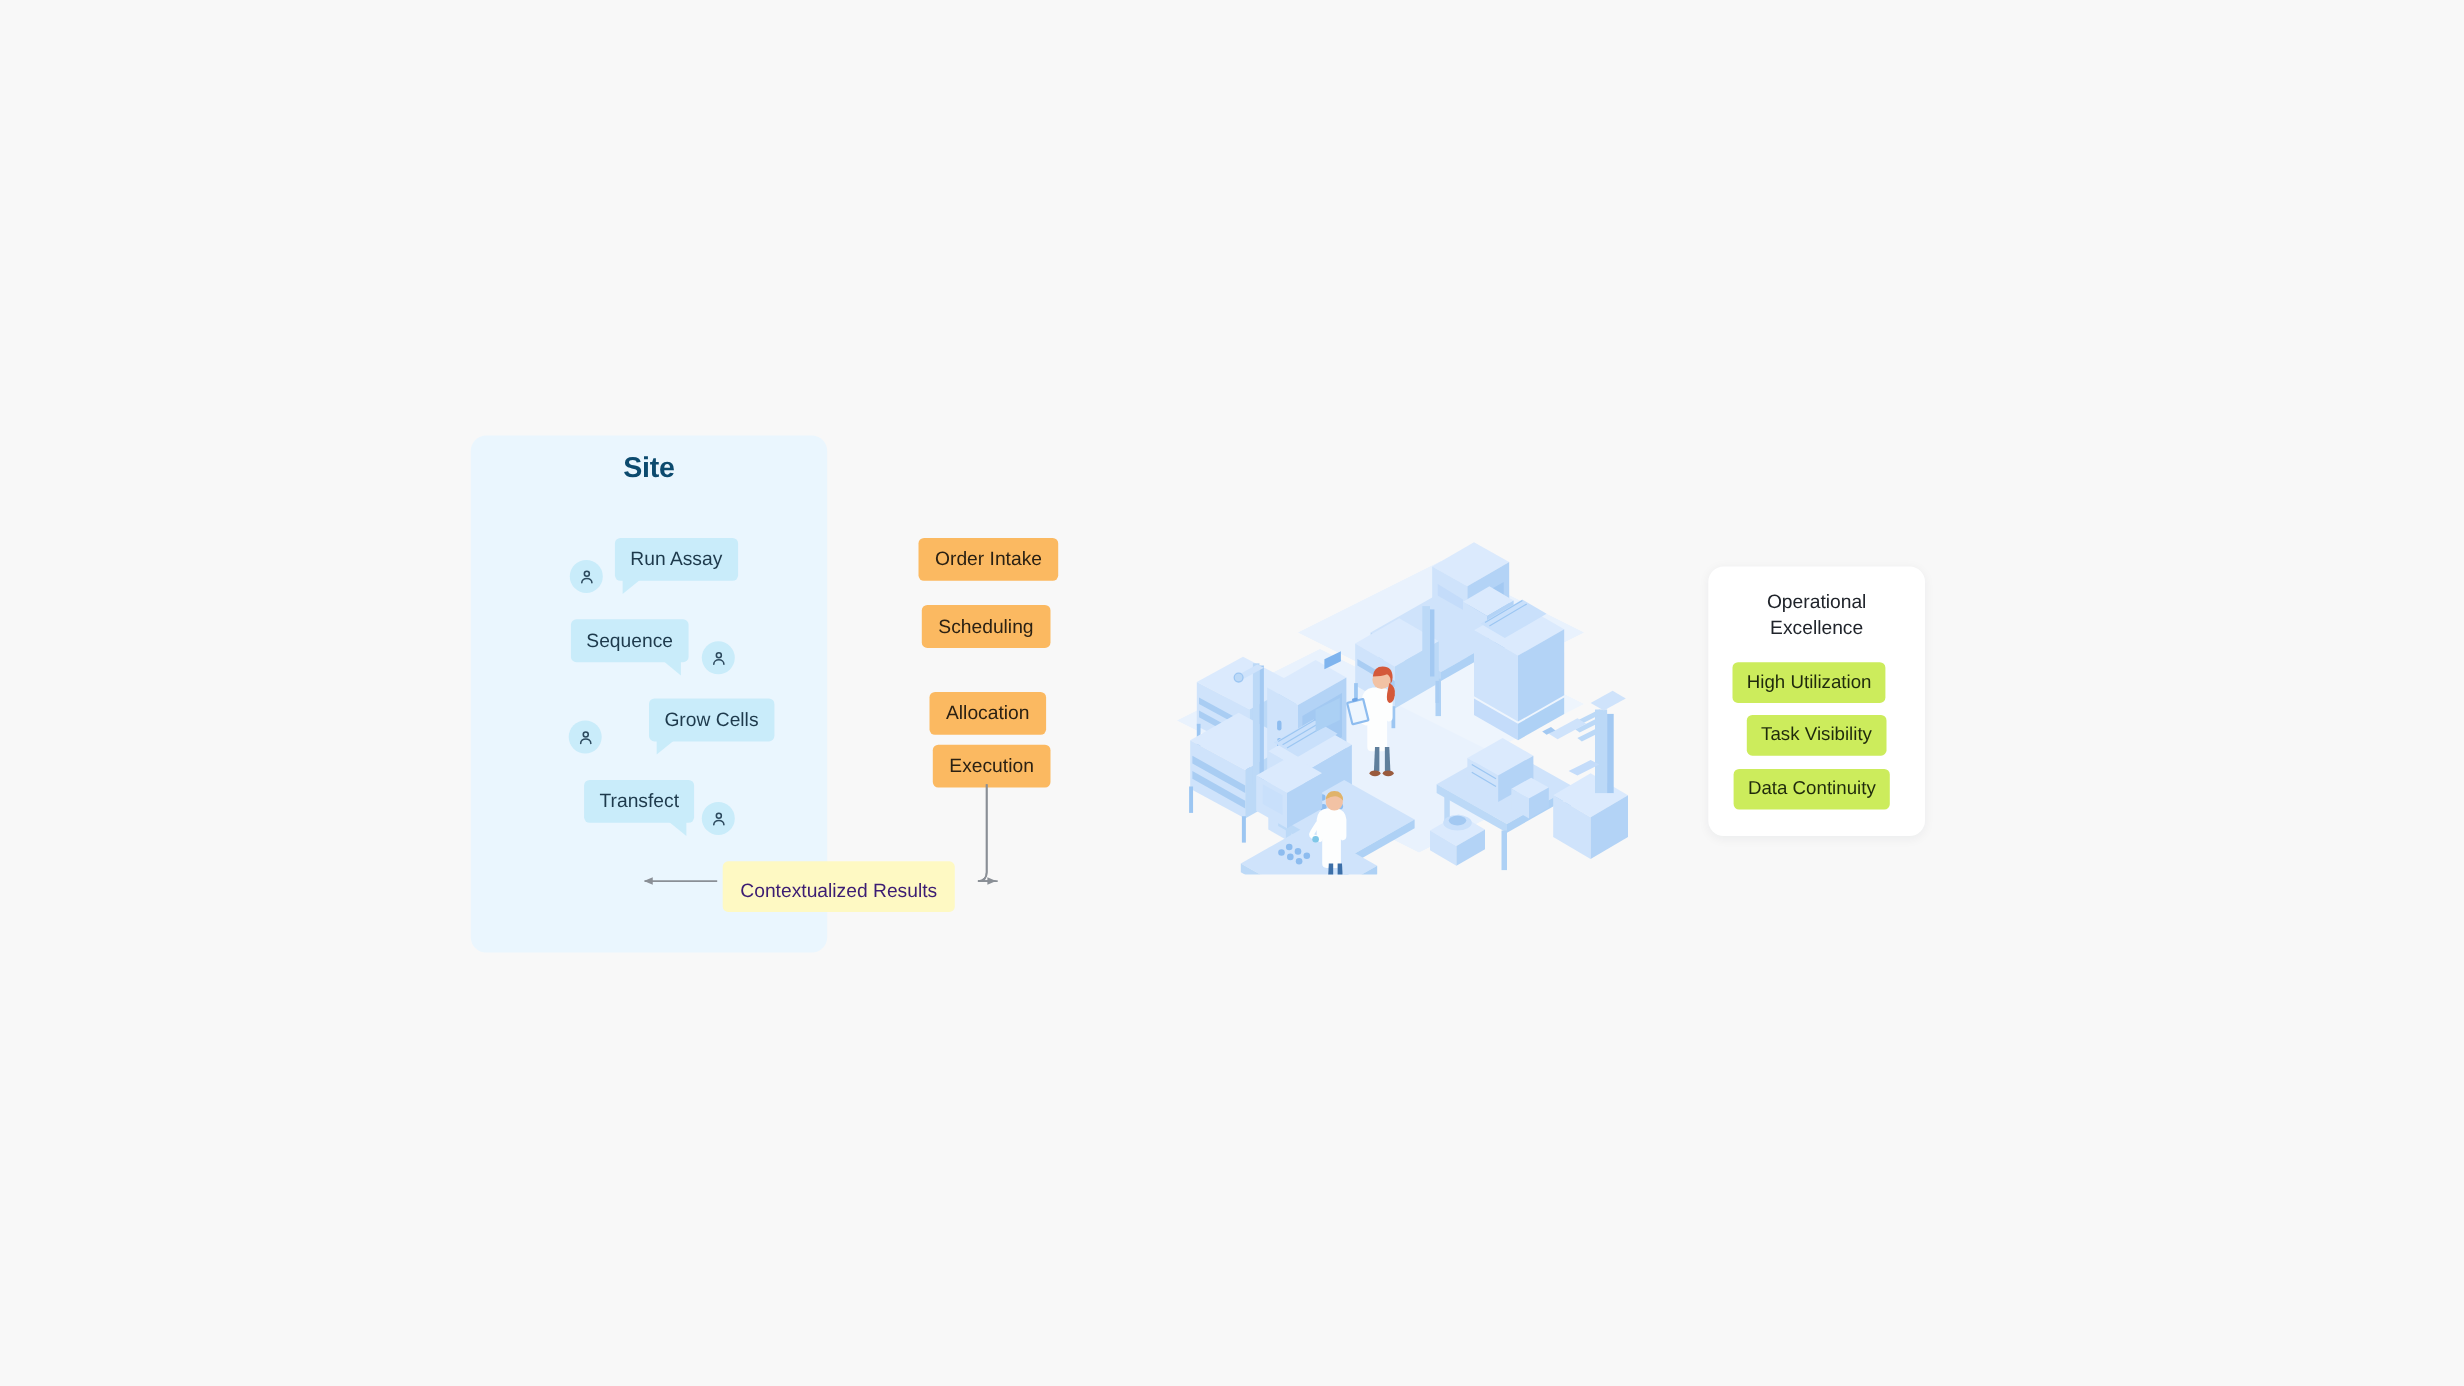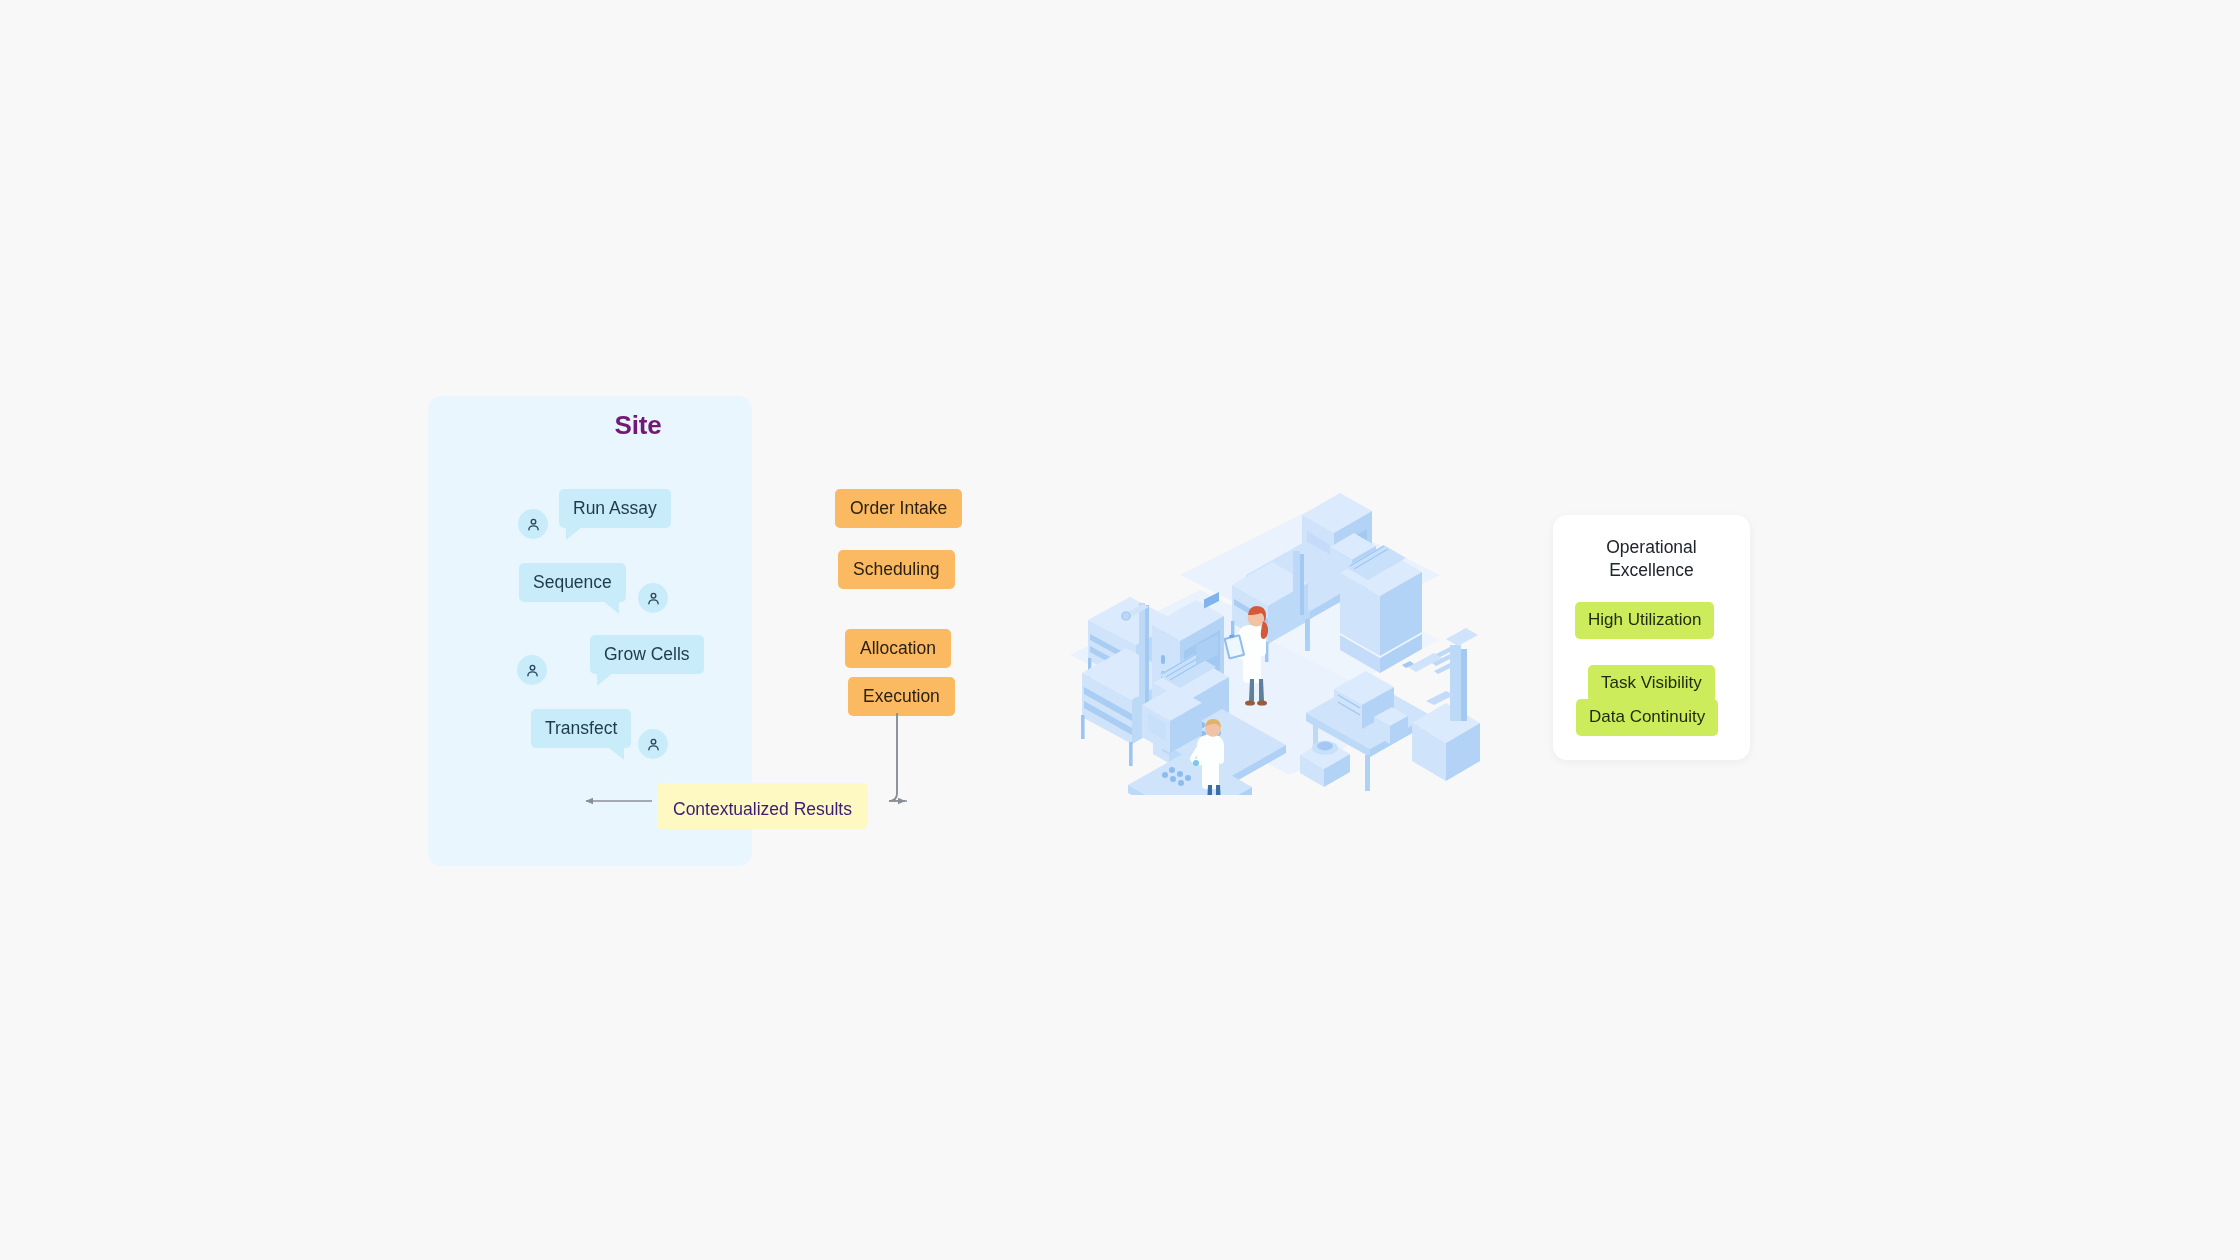--- a/index.html
+++ b/index.html
@@ -12,23 +12,22 @@
   }
   .canvas{position:absolute;inset:0;}
 
   
   #site-panel{
     position:absolute;left:428px;top:396px;width:324px;height:470px;
     background:#eaf6fe;border-radius:14px;
   }
   #site-title{
     position:absolute;left:428px;top:410px;width:324px;
-    text-align:center;font-size:26px;font-weight:bold;color:#701a75;
+    text-align:center;font-size:26px;font-weight:bold;color:#0c4a6e;
     letter-spacing:-0.2px;
-    padding-left:48px;
   }
 
   .bubble{
     position:absolute;
     background:#c9ecfa;color:#1e3a4c;
     font-size:17.5px;
     padding:9px 14px 10px 14px;
     border-radius:5px;
     white-space:nowrap;
     line-height:1.15;
@@ -385,20 +384,20 @@
 
   <div id="ops-card"></div>
   <div id="ops-card-title">
     <div>Operational</div>
     <div>Excellence</div>
   </div>
 
   <div class="pill-green" style="left:1575px;top:602px;">
     <span>High Utilization</span>
   </div>
-  <div class="pill-green" style="left:1588px;top:650px;margin-top:15px;">
+  <div class="pill-green" style="left:1588px;top:650px;">
     <span>Task Visibility</span>
   </div>
   <div class="pill-green" style="left:1576px;top:699px;">
     <span>Data Continuity</span>
   </div>
 
 </div>
 
 </body></html>

